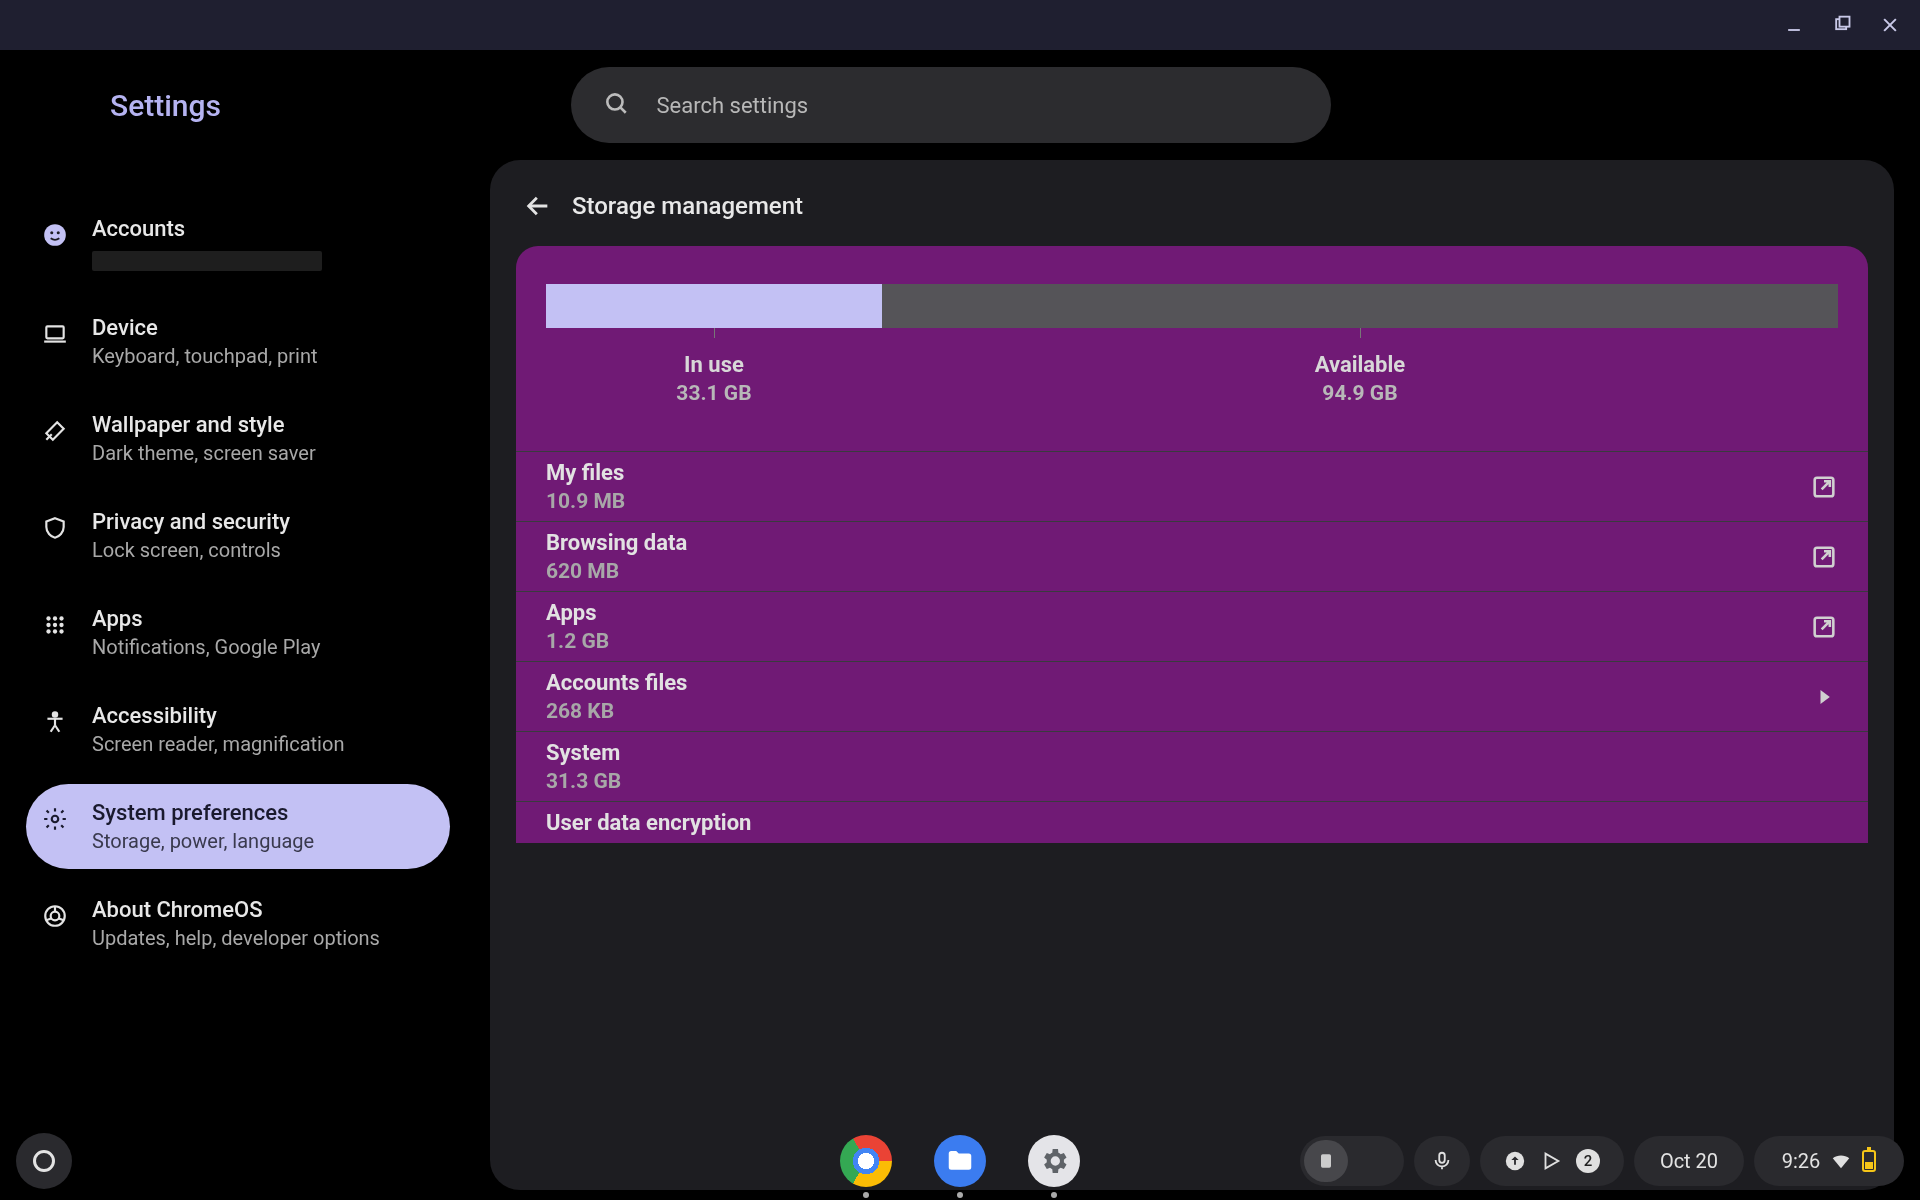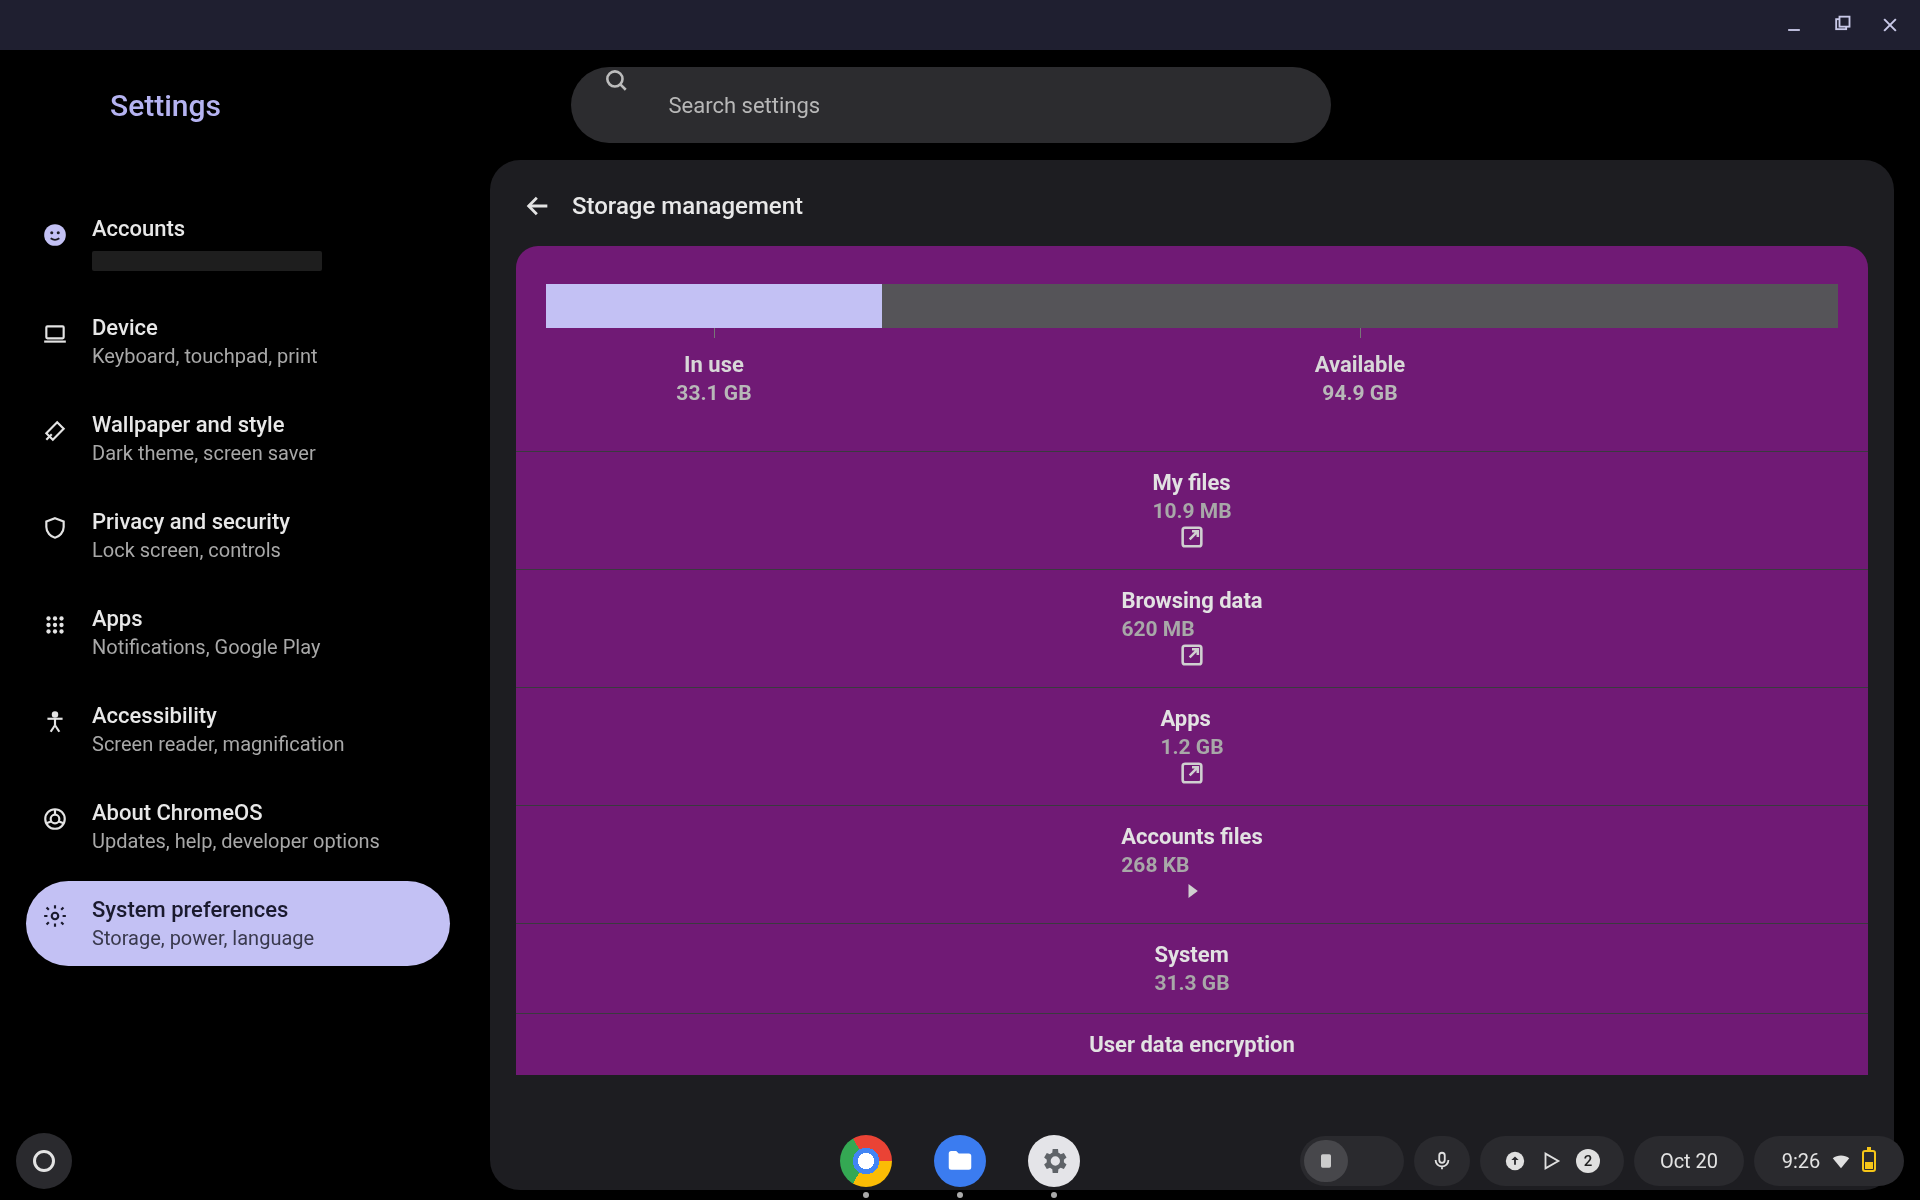--- a/index.html
+++ b/index.html
@@ -6,21 +6,21 @@
 html, body { width: 1920px; height: 1200px; overflow: hidden; background: #000; }
 
 .titlebar { height: 50px; background: #1f1f30; display: flex; justify-content: flex-end; align-items: center; padding-right: 20px; gap: 28px; }
 .titlebar svg { width: 20px; height: 20px; }
 .tbtn { cursor: pointer; display:flex; align-items:center; }
 
 .app { display: flex; flex-direction: column; height: calc(100% - 50px); background: #000; }
 
 .header-row { display: flex; align-items: center; height: 110px; padding-left: 62px; margin-left: 48px; }
 .app-title { color: #b5b3f1; font-size: 30px; font-weight: 500; }
-.search-wrap { margin-left: auto; margin-right: auto; width: 760px; height: 76px; background: #2c2c2f; border-radius: 40px; display: flex; padding: 0 32px; gap: 40px; position: relative; left: -120px; }
+.search-wrap { margin-left: auto; margin-right: auto; width: 760px; height: 76px; background: #2c2c2f; border-radius: 40px; display: flex; align-items: center; padding: 0 32px; gap: 28px; position: relative; left: -120px; }
 .search-wrap input { background: transparent; border: none; outline: none; color: #d0d0d0; font-size: 22px; width: 100%; }
 .search-wrap input::placeholder { color: #b8b8b8; }
 
 .body-row { display: flex; flex: 1; min-height: 0; }
 
 .sidebar { width: 490px; padding: 40px 40px 0 26px; display: flex; flex-direction: column; gap: 12px; }
 .nav-item { display: flex; align-items: flex-start; gap: 22px; padding: 16px 14px; border-radius: 48px; cursor: pointer; }
 .nav-item .icon { width: 30px; height: 30px; display: flex; align-items: center; justify-content: center; color: #e3e3e3; flex-shrink: 0; margin-top: 4px; }
 .nav-item .icon svg { width: 26px; height: 26px; }
 .nav-item .texts { display: flex; flex-direction: column; gap: 4px; }
@@ -44,21 +44,21 @@
 .bar-wrap { padding: 38px 30px 46px 30px; }
 .bar-track { height: 44px; background: #555458; position: relative; }
 .bar-used { position: absolute; left: 0; top: 0; height: 100%; background: #c3c1f4; }
 .bar-tick { width: 1px; height: 10px; background: #777; position: absolute; top: 100%; }
 .bar-labels { display: flex; margin-top: 24px; }
 .bar-labels .col { flex: 1; text-align: center; }
 .label-title { color: #d8d8d8; font-size: 22px; }
 .label-val { color: #b8b8b8; font-size: 21px; margin-top: 4px; }
 
 .storage-list { }
-.storage-row { display: flex; align-items: center; justify-content: space-between; padding: 18px 30px; border-top: 1px solid #3a3a3e; cursor: pointer; flex-direction: column; }
+.storage-row { display: flex; align-items: center; justify-content: space-between; padding: 8px 30px; border-top: 1px solid #3a3a3e; cursor: pointer; }
 .storage-row .info .rt { color: #e2e2e2; font-size: 22px; }
 .storage-row .info .rs { color: #a8a8a8; font-size: 21px; margin-top: 4px; }
 .storage-row .action { color: #d0d0d0; display:flex; }
 .storage-row .action svg { width: 28px; height: 28px; }
 
 .shelf { position: fixed; bottom: 0; left: 0; right: 0; height: 78px; display: flex; align-items: center; padding: 0 16px; }
 .launcher { width: 56px; height: 56px; border-radius: 50%; background: #2a2a2e; display: flex; align-items: center; justify-content: center; cursor: pointer; }
 .launcher .ring { width: 22px; height: 22px; border: 3px solid #e3e3e3; border-radius: 50%; }
 .shelf-center { position: absolute; left: 50%; transform: translateX(-50%); display: flex; gap: 36px; align-items: center; }
 .app-icon { width: 58px; height: 58px; border-radius: 50%; display: flex; align-items: center; justify-content: center; cursor:pointer; position:relative; }
@@ -207,46 +207,46 @@
               <line x1="12" y1="15" x2="8" y2="21"></line>
               <line x1="12" y1="15" x2="16" y2="21"></line>
             </svg>
         </div>
         <div class="texts">
           <div class="nav-title">Accessibility</div>
           <div class="nav-sub">Screen reader, magnification</div>
         </div>
       </div>
 
+      <div class="nav-item active">
+        <div class="icon">
+          <svg viewBox="0 0 24 24" fill="none" stroke="currentColor" stroke-width="2">
+              <circle cx="12" cy="12" r="3"></circle>
+              <path d="M12 2v3M12 19v3M4.2 4.2l2.1 2.1M17.7 17.7l2.1 2.1M2 12h3M19 12h3M4.2 19.8l2.1-2.1M17.7 6.3l2.1-2.1"></path>
+            </svg>
+        </div>
+        <div class="texts">
+          <div class="nav-title">System preferences</div>
+          <div class="nav-sub">Storage, power, language</div>
+        </div>
+      </div>
+
       <div class="nav-item">
         <div class="icon">
           <svg viewBox="0 0 24 24" fill="none" stroke="currentColor" stroke-width="2">
               <circle cx="12" cy="12" r="9"></circle>
               <circle cx="12" cy="12" r="4"></circle>
               <line x1="12" y1="3" x2="12" y2="8"></line>
               <line x1="20" y1="16" x2="15" y2="14"></line>
               <line x1="4" y1="16" x2="9" y2="14"></line>
             </svg>
         </div>
         <div class="texts">
           <div class="nav-title">About ChromeOS</div>
           <div class="nav-sub">Updates, help, developer options</div>
-        </div>
-      </div>
-
-      <div class="nav-item active">
-        <div class="icon">
-          <svg viewBox="0 0 24 24" fill="none" stroke="currentColor" stroke-width="2">
-              <circle cx="12" cy="12" r="3"></circle>
-              <path d="M12 2v3M12 19v3M4.2 4.2l2.1 2.1M17.7 17.7l2.1 2.1M2 12h3M19 12h3M4.2 19.8l2.1-2.1M17.7 6.3l2.1-2.1"></path>
-            </svg>
-        </div>
-        <div class="texts">
-          <div class="nav-title">System preferences</div>
-          <div class="nav-sub">Storage, power, language</div>
         </div>
       </div>
 
     </div>
 
     <div class="main">
       <div class="panel">
         <div class="panel-header">
           <div class="back">
             <svg width="28" height="28" viewBox="0 0 24 24" fill="none" stroke="currentColor" stroke-width="2.4">

